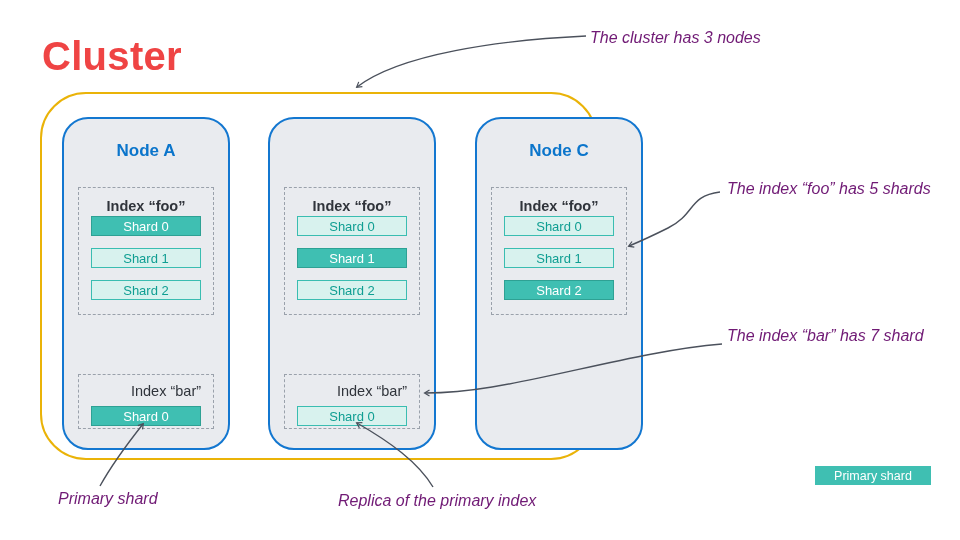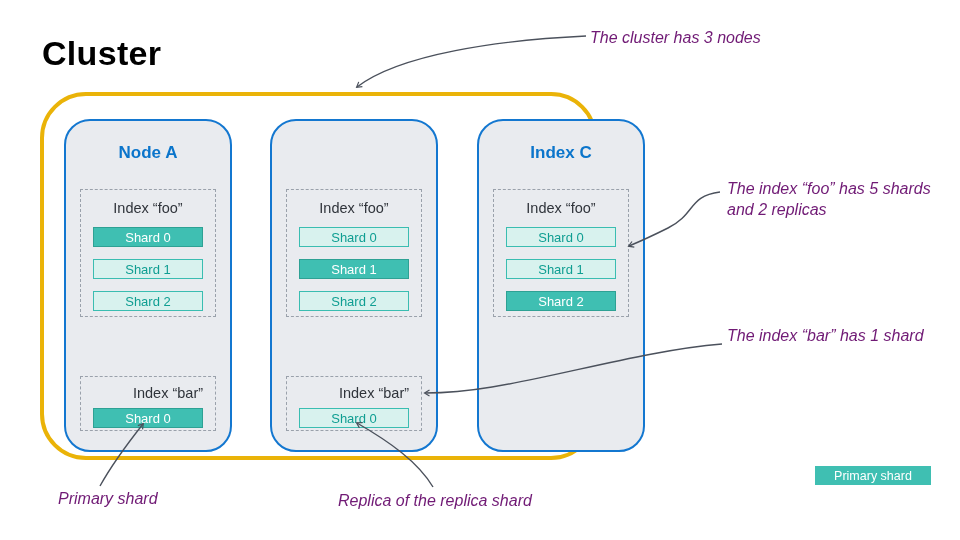--- a/index.html
+++ b/index.html
@@ -3,26 +3,26 @@
 <meta charset="utf-8">
 <style>
   html,body{margin:0;padding:0;}
   body{
     width:960px;height:540px;position:relative;background:#ffffff;
     font-family:"Liberation Sans",sans-serif;overflow:hidden;
     -webkit-font-smoothing:antialiased;
   }
   .abs{position:absolute;}
   #page-title{
-    left:42px;top:34px;font-size:34px;font-weight:bold;color:#000000;letter-spacing:.3px;
+    left:42px;top:34px;font-size:40px;font-weight:bold;color:#ef4444;letter-spacing:.3px;
   }
   
   #cluster-box{
     left:40px;top:92px;width:557px;height:368px;
-    border:4px solid #eab308;border-radius:46px;background:#ffffff;box-sizing:border-box;
+    border:2px solid #eab308;border-radius:46px;background:#ffffff;box-sizing:border-box;
   }
   
   .node{
     position:absolute;top:23px;height:333px;width:168px;
     background:#e9ebef;border:2px solid #1377d0;border-radius:26px;box-sizing:border-box;
   }
   .node-a{left:20px;}
   .node-b{left:226px;}
   .node-c{left:433px;}
   .node-title{
@@ -33,21 +33,21 @@
   .index-box{
     position:absolute;left:14px;width:136px;
     border:1.5px dashed #9aa1ab;box-sizing:border-box;
     display:flex;flex-direction:column;align-items:center;
   }
   .index-foo{top:68px;height:128px;padding-top:8px;}
   .index-bar{top:255px;height:55px;padding-top:6px;}
   .index-title{
     font-size:14.5px;color:#30343b;line-height:20px;
   }
-  .index-foo .index-title{margin-bottom:9px;}
+  .index-foo .index-title{font-weight:bold;}
   .index-bar .index-title{margin-bottom:5px;margin-left:40px;}
   .shard{
     width:110px;height:20px;margin-bottom:12px;box-sizing:border-box;
     display:flex;align-items:center;justify-content:center;
     font-size:13px;border:1.5px solid transparent;flex:0 0 auto;text-align:right;
   }
   .index-bar .shard{margin-bottom:0;}
   [data-type="primary"]{background:#3fbfb2;border-color:#2ea194;color:#ffffff;}
   [data-type="replica"]{background:#d8f2ee;border-color:#3abdb1;color:#0f9e92;}
   
@@ -98,42 +98,41 @@
       <div class="shard" data-type="primary">Shard 1</div>
       <div class="shard" data-type="replica">Shard 2</div>
     </div>
     <div class="index-box index-bar">
       <div class="index-title">Index “bar”</div>
       <div class="shard" data-type="replica">Shard 0</div>
     </div>
   </div>
 
   <div class="node node-c">
-    <div class="node-title">Index C</div>
+    <div class="node-title">Node C</div>
     <div class="index-box index-foo">
       <div class="index-title">Index “foo”</div>
       <div class="shard" data-type="replica">Shard 0</div>
       <div class="shard" data-type="replica">Shard 1</div>
       <div class="shard" data-type="primary">Shard 2</div>
     </div>
   </div>
 
 </div>
 
 <div class="abs annot" id="annot-foo">
   <div>The index “foo” has 5 shards</div>
-  <div>and 2 replicas</div>
 </div>
 
 <div class="abs annot" id="annot-bar">
-  <div>The index “bar” has 1 shard</div>
+  <div>The index “bar” has 7 shard</div>
 </div>
 
 <div class="abs annot" id="annot-primary">Primary shard</div>
-<div class="abs annot" id="annot-replica">Replica of the replica shard</div>
+<div class="abs annot" id="annot-replica">Replica of the primary index</div>
 
 <div class="abs" id="legend">
   <div class="legend-chip" data-type="primary">Primary shard</div>
 </div>
 
 <svg class="abs" id="arrows" viewBox="0 0 960 540" xmlns="http://www.w3.org/2000/svg">
   <defs>
     <marker id="arrowhead" markerWidth="9" markerHeight="9" refX="6" refY="4" orient="auto" markerUnits="userSpaceOnUse">
       <path d="M1.5,1 L6.5,4 L1.5,7" fill="none" stroke="#4b515c" stroke-width="1.2"></path>
     </marker>

